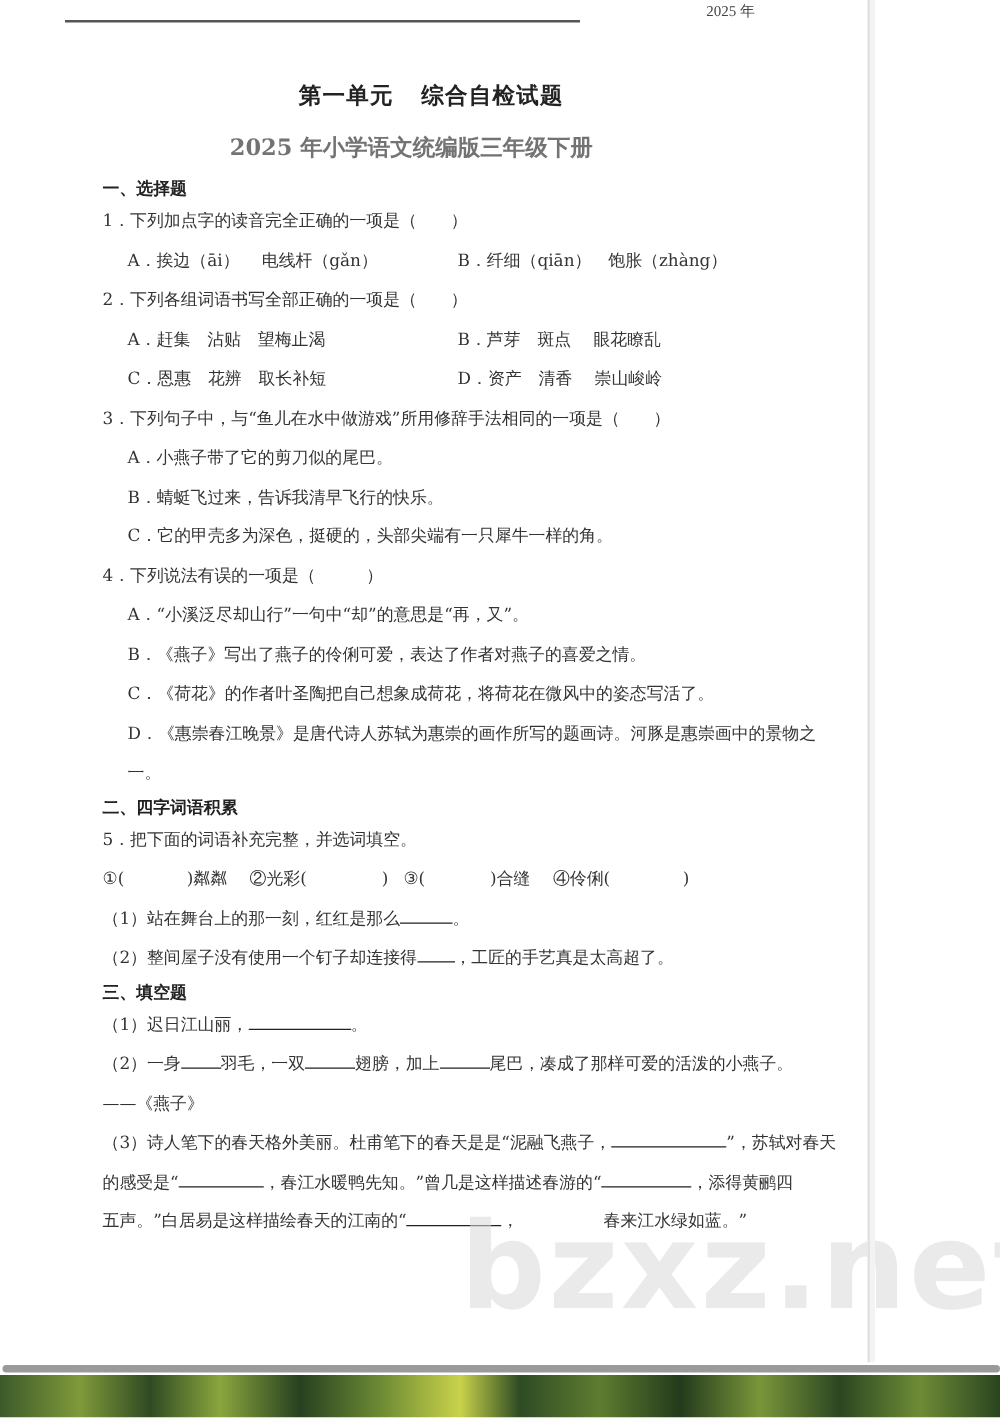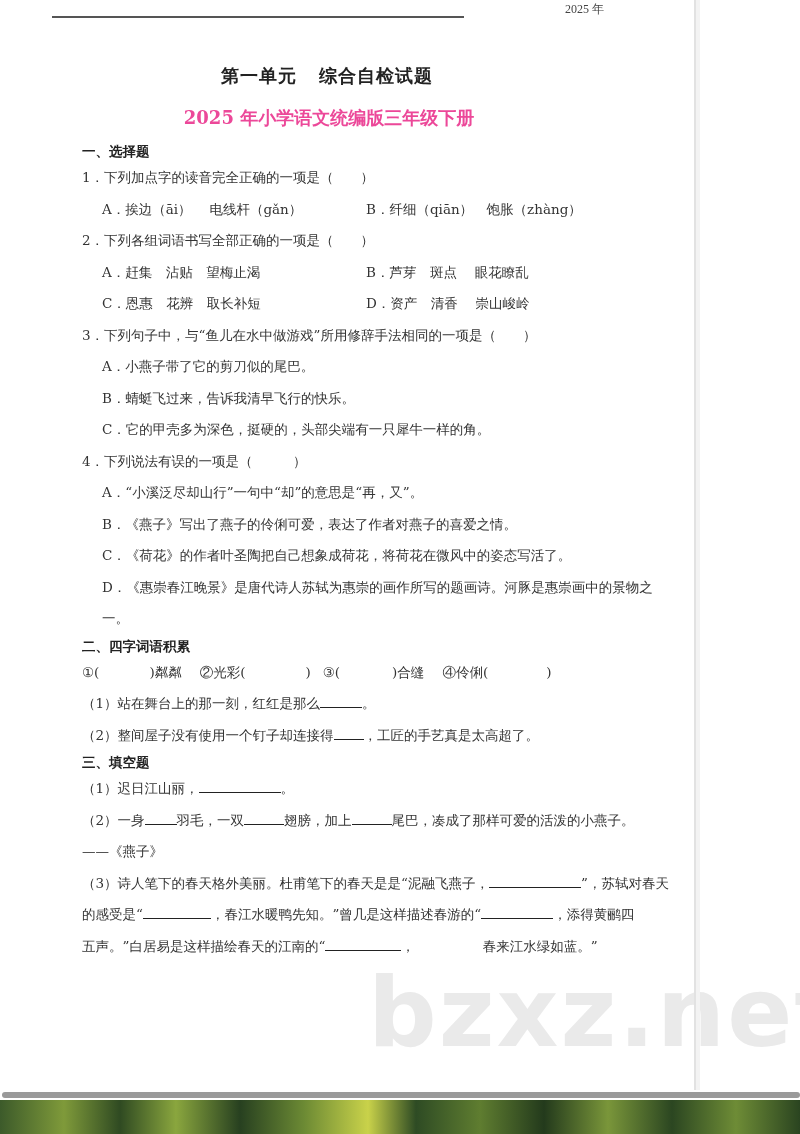--- a/index.html
+++ b/index.html
@@ -5,23 +5,23 @@
   * { box-sizing: border-box; margin: 0; padding: 0; }
   html, body { width: 800px; height: 1134px; overflow: hidden; background: #ffffff; }
   body { position: relative; font-family: "DejaVu Serif", "Liberation Serif", serif; color: #2a2a2a; }
 
   .page { position: absolute; left: 0; top: 0; width: 700px; height: 1090px; background: #fff; }
   .right-edge { position: absolute; right: 0; top: 0; width: 6px; height: 1090px; background: #f3f3f3; border-left: 2px solid #e2e2e2; }
 
   .header-year { position: absolute; right: 96px; top: 1px; font-size: 12px; color: #444; font-family: "Liberation Serif", serif; }
   .rule { position: absolute; left: 52px; right: 337px; top: 16px; height: 2px; background: #555; width: 412px; }
 
-  .title1 { position: absolute; top: 64px; left: 0; width: 654px; text-align: center; font-size: 18px; font-weight: bold; color: #222; letter-spacing: 1px; }
+  .title1 { position: absolute; top: 64px; left: 18px; width: 654px; text-align: center; font-size: 18px; font-weight: bold; color: #222; letter-spacing: 1px; }
   .title1 span + span { margin-left: 22px; }
-  .title2 { position: absolute; top: 106px; left: 0; width: 658px; text-align: center; font-size: 18px; font-weight: bold; color: #ec4899; }
+  .title2 { position: absolute; top: 106px; left: 0; width: 658px; text-align: center; font-size: 18px; font-weight: bold; color: #737373; }
 
   .content { position: absolute; left: 82px; top: 140px; width: 640px; font-size: 13.5px; line-height: 31.5px; color: #333; }
   .sec { font-weight: bold; font-size: 13.5px; line-height: 22px; margin-top: 0; color: #222; }
   .q { white-space: nowrap; }
   .opt-row { display: flex; padding-left: 20px; white-space: nowrap; }
   .opt-row .c1 { width: 264px; }
   .opt { padding-left: 20px; white-space: nowrap; }
   .sub { padding-left: 0; white-space: nowrap; }
   .blank { display: inline-block; border-bottom: 1px solid #222; height: 16px; vertical-align: baseline; }
   .gap { display: inline-block; }
@@ -73,20 +73,21 @@
 
     <div class="q">4．下列说法有误的一项是（　　　）</div>
     <div class="opt">A．“小溪泛尽却山行”一句中“却”的意思是“再，又”。</div>
     <div class="opt">B．《燕子》写出了燕子的伶俐可爱，表达了作者对燕子的喜爱之情。</div>
     <div class="opt">C．《荷花》的作者叶圣陶把自己想象成荷花，将荷花在微风中的姿态写活了。</div>
     <div class="opt">D．《惠崇春江晚景》是唐代诗人苏轼为惠崇的画作所写的题画诗。河豚是惠崇画中的景物之</div>
     <div class="opt">一。</div>
 
     <div class="sec">二、四字词语积累</div>
 
+    <div class="q">5．把下面的词语补充完整，并选词填空。</div>
     <div class="q">
       <span>①(</span><span class="gap" style="width:50px"></span><span>)粼粼</span><span class="gap" style="width:18px"></span><span>②光彩(</span><span class="gap" style="width:60px"></span><span>)</span><span class="gap" style="width:12px"></span><span>③(</span><span class="gap" style="width:52px"></span><span>)合缝</span><span class="gap" style="width:18px"></span><span>④伶俐(</span><span class="gap" style="width:58px"></span><span>)</span>
     </div>
     <div class="sub">
       <span>（1）站在舞台上的那一刻，红红是那么</span><span class="blank" style="width:42px"></span><span>。</span>
     </div>
     <div class="sub">
       <span>（2）整间屋子没有使用一个钉子却连接得</span><span class="blank" style="width:30px"></span><span>，工匠的手艺真是太高超了。</span>
     </div>
 

